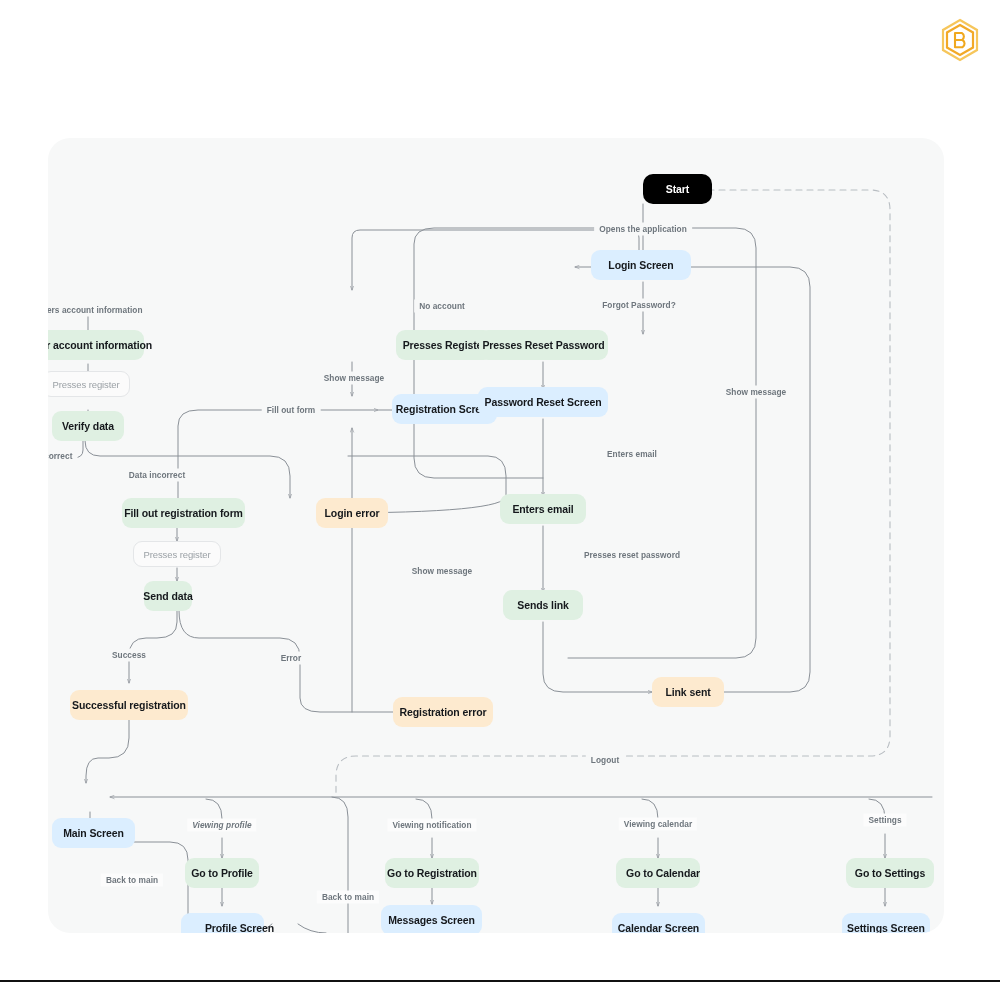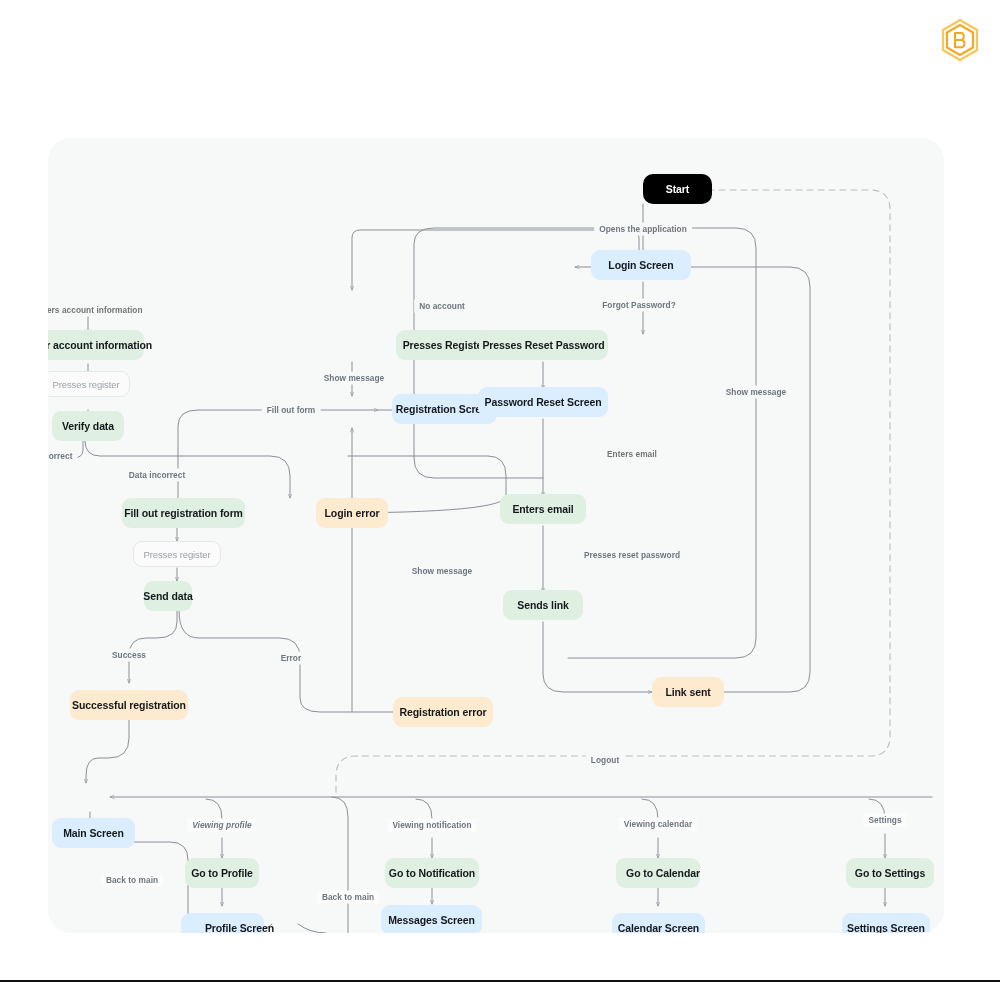--- a/index.html
+++ b/index.html
@@ -241,21 +241,21 @@
     <div class="node error" style="left:268px; top:360px; width:72px;">Login error</div>
 
     <div class="node error" style="left:22px;  top:552px; width:118px;">Successful registration</div>
     <div class="node error" style="left:345px; top:559px; width:100px;">Registration error</div>
 
     <div class="node screen" style="left:4px;   top:644px; width:83px;margin-top:36px;">Main Screen</div>
 
     <div class="node action" style="left:137px; top:720px; width:74px;">Go to Profile</div>
     <div class="node screen" style="left:133px; top:775px; width:83px;padding-left:48px;">Profile Screen</div>
 
-    <div class="node action" style="left:337px; top:720px; width:94px;">Go to Notification</div>
+    <div class="node action" style="left:337px; top:720px; width:94px;">Go to Registration</div>
     <div class="node screen" style="left:333px; top:767px; width:101px;">Messages Screen</div>
 
     <div class="node action" style="left:568px; top:720px; width:84px;padding-left:24px;">Go to Calendar</div>
     <div class="node screen" style="left:564px; top:775px; width:93px;">Calendar Screen</div>
 
     <div class="node action" style="left:798px; top:720px; width:88px;">Go to Settings</div>
     <div class="node screen" style="left:794px; top:775px; width:88px;">Settings Screen</div>
 
     <div class="edge-label" style="left:595px; top:91px;">Opens the application</div>
     <div class="edge-label" style="left:394px; top:168px;">No account</div>

